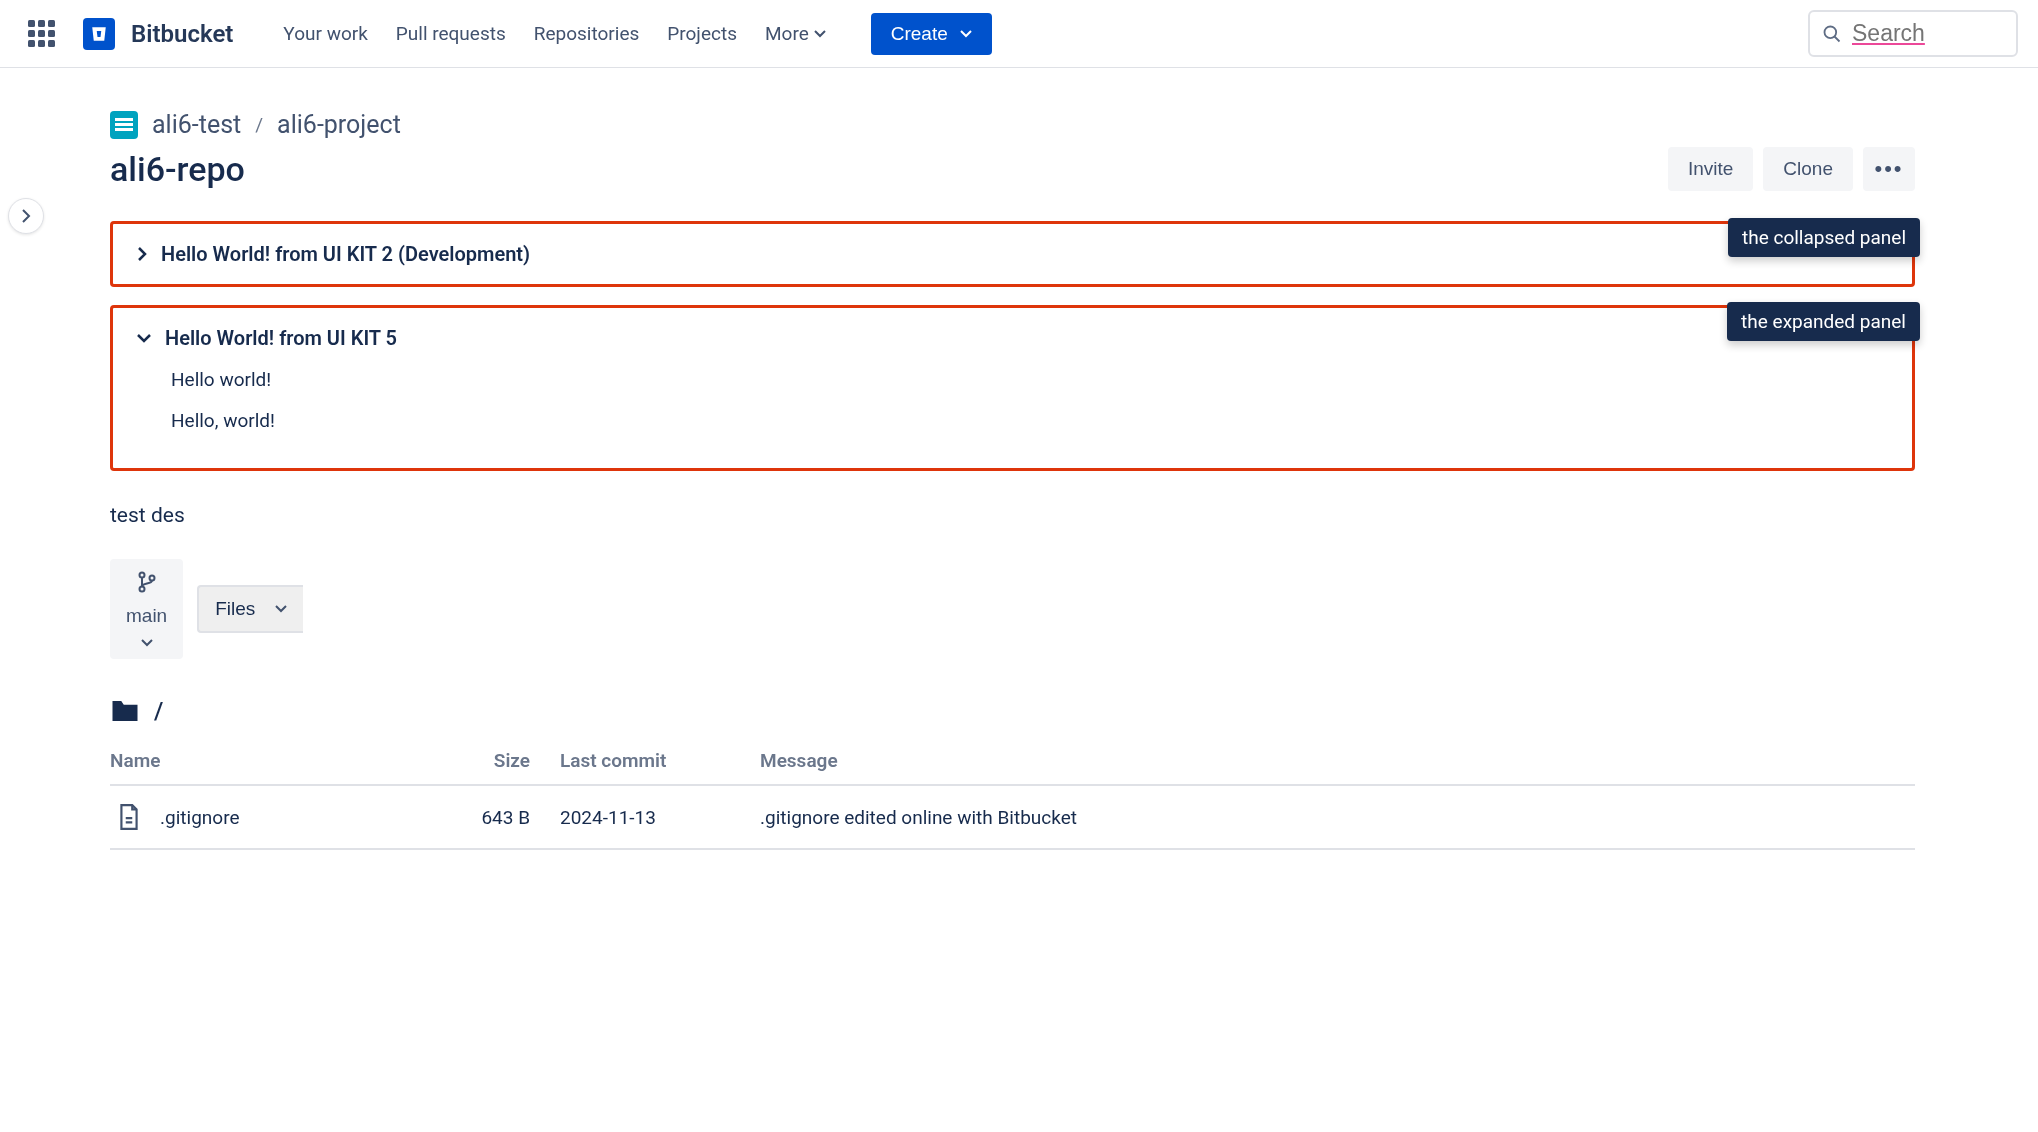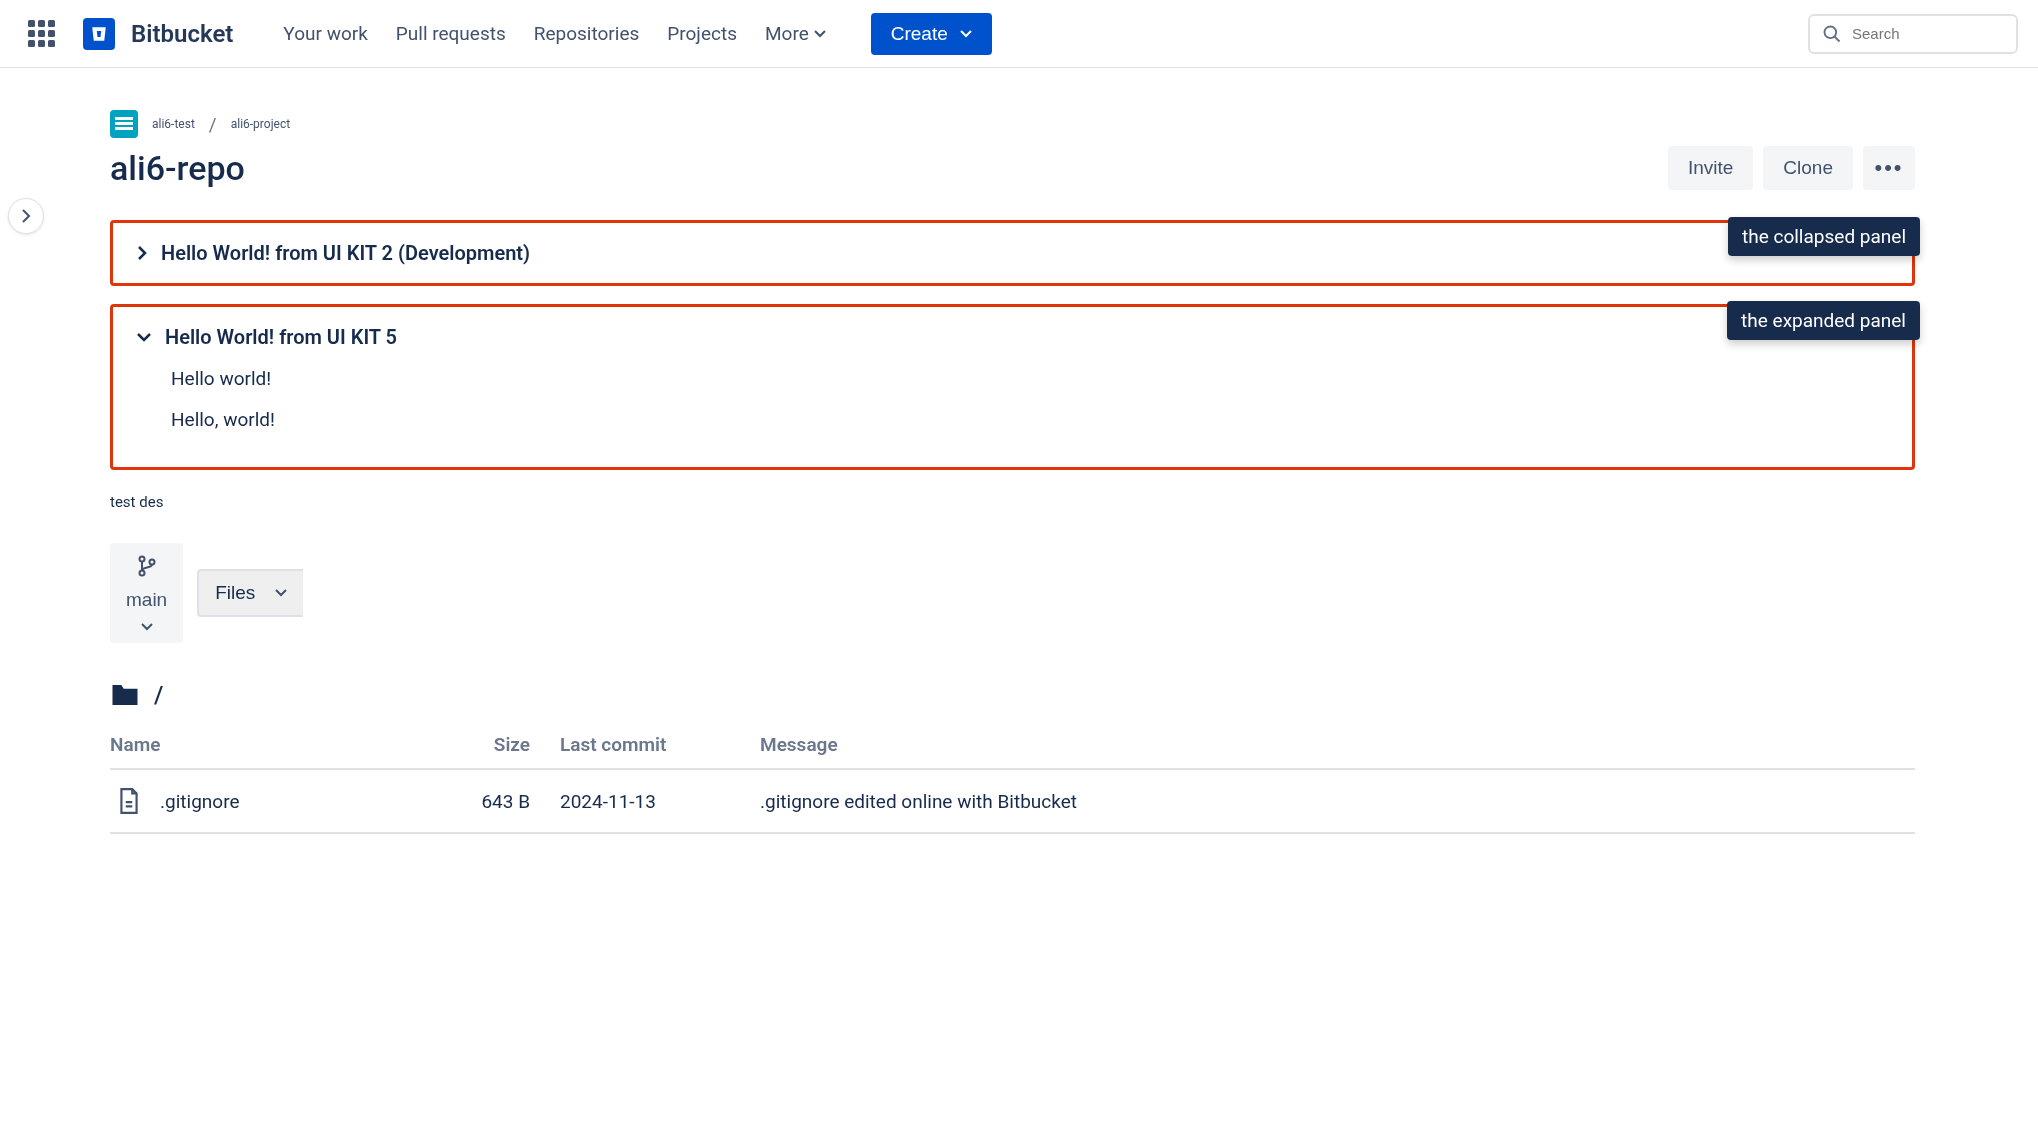--- a/index.html
+++ b/index.html
@@ -9,45 +9,45 @@
     .app-switcher { display: grid; grid-template-columns: repeat(3, 7px); grid-template-rows: repeat(3, 7px); gap: 3px; cursor: pointer; padding: 8px; }
     .app-switcher span { width: 7px; height: 7px; background: #42526e; border-radius: 1.5px; }
     .logo { display: flex; align-items: center; gap: 8px; cursor: pointer; }
     .logo-icon { width: 32px; height: 32px; background: #0052cc; border-radius: 4px; display: flex; align-items: center; justify-content: center; }
     .logo-text { font-size: 24px; font-weight: 600; color: #253858; margin-left: 8px; }
     .nav-items { display: flex; gap: 28px; margin-left: 30px; }
     .nav-item { font-size: 19px; color: #42526e; cursor: pointer; display: flex; align-items: center; gap: 5px; }
     .create-btn { background: #0052cc; color: #fff; border: none; border-radius: 4px; padding: 10px 20px; font-size: 19px; font-weight: 500; cursor: pointer; display: flex; align-items: center; gap: 12px; margin-left: 25px; }
     .spacer { flex: 1; }
     .search-box { display: flex; align-items: center; border: 2px solid #dfe1e6; border-radius: 6px; padding: 8px 12px; width: 210px; gap: 10px; }
-    .search-box input { border: none; outline: none; font-size: 15px; color: #ec4899; width: 100%; }
+    .search-box input { border: none; outline: none; font-size: 23px; color: #ec4899; width: 100%; text-decoration: underline; }
     
     .content-wrap { position: relative; padding-left: 35px; }
     .expand-sidebar-btn { position: absolute; left: 8px; top: 130px; width: 36px; height: 36px; border: 1px solid #dfe1e6; border-radius: 50%; background: #fff; display: flex; align-items: center; justify-content: center; cursor: pointer; box-shadow: 0 1px 3px rgba(0,0,0,0.1); }
     
     .main { padding: 42px 40px 40px 75px; max-width: 1920px; }
     .breadcrumb { display: flex; align-items: center; gap: 14px; margin-bottom: 8px; }
     .bc-icon { width: 28px; height: 28px; background: #00a3bf; border-radius: 4px; display: flex; align-items: center; justify-content: center; }
-    .bc-link { font-size: 12px; color: #42526e; cursor: pointer; }
+    .bc-link { font-size: 25px; color: #42526e; cursor: pointer; }
     .bc-sep { color: #6b778c; font-size: 19px; }
     
     .title-row { display: flex; align-items: center; justify-content: space-between; margin-bottom: 30px; }
     .repo-title { font-size: 34px; font-weight: 500; color: #172b4d; }
     .title-actions { display: flex; gap: 10px; }
     .action-btn { background: #f4f5f7; border: none; border-radius: 4px; padding: 10px 20px; font-size: 19px; color: #42526e; cursor: pointer; }
     .more-btn { background: #f4f5f7; border: none; border-radius: 4px; width: 52px; height: 44px; cursor: pointer; display: flex; align-items: center; justify-content: center; font-size: 22px; letter-spacing: 2px; color: #42526e; }
     
     .panel { position: relative; border: 3px solid #de350b; border-radius: 4px; margin-bottom: 18px; padding: 18px 24px; }
     .panel-header { display: flex; align-items: center; gap: 14px; cursor: pointer; }
     .panel-title { font-size: 20px; font-weight: 600; color: #172b4d; }
     .panel-badge { position: absolute; right: -8px; top: -6px; background: #172b4d; color: #fff; padding: 8px 14px; border-radius: 4px; font-size: 19px; box-shadow: 0 4px 8px rgba(0,0,0,0.2); }
     .panel-body { padding-left: 34px; padding-top: 18px; }
     .panel-body p { font-size: 19px; color: #172b4d; margin-bottom: 18px; }
     
-    .desc { font-size: 15px; color: #172b4d; margin-top: 23px; margin-bottom: 32px; }
+    .desc { font-size: 21px; color: #172b4d; margin-top: 32px; margin-bottom: 32px; }
     
     .toolbar-row { display: flex; align-items: center; gap: 14px; margin-bottom: 38px; }
     .branch-btn { display: flex; align-items: center; gap: 12px; background: #f4f5f7; border: none; border-radius: 4px; padding: 12px 16px; font-size: 19px; color: #42526e; cursor: pointer; flex-direction: column; }
     .files-select { display: flex; align-items: center; gap: 20px; border: 2px solid #dfe1e6; border-radius: 4px 0 0 4px; padding: 11px 16px; font-size: 19px; color: #172b4d; cursor: pointer; border-right: none; }
     .filter-input-wrap { display: flex; align-items: center; border: 2px solid #dfe1e6; border-radius: 0 4px 4px 0; padding: 12px 16px; margin-left: -2px; }
     .filter-input-wrap input { border: none; outline: none; font-size: 19px; color: #5e6c84; width: 220px; }
     
     .path-row { display: flex; align-items: center; gap: 14px; margin-bottom: 24px; }
     .folder-icon { color: #172b4d; }
     .path-sep { font-size: 24px; color: #172b4d; font-weight: 500; }

